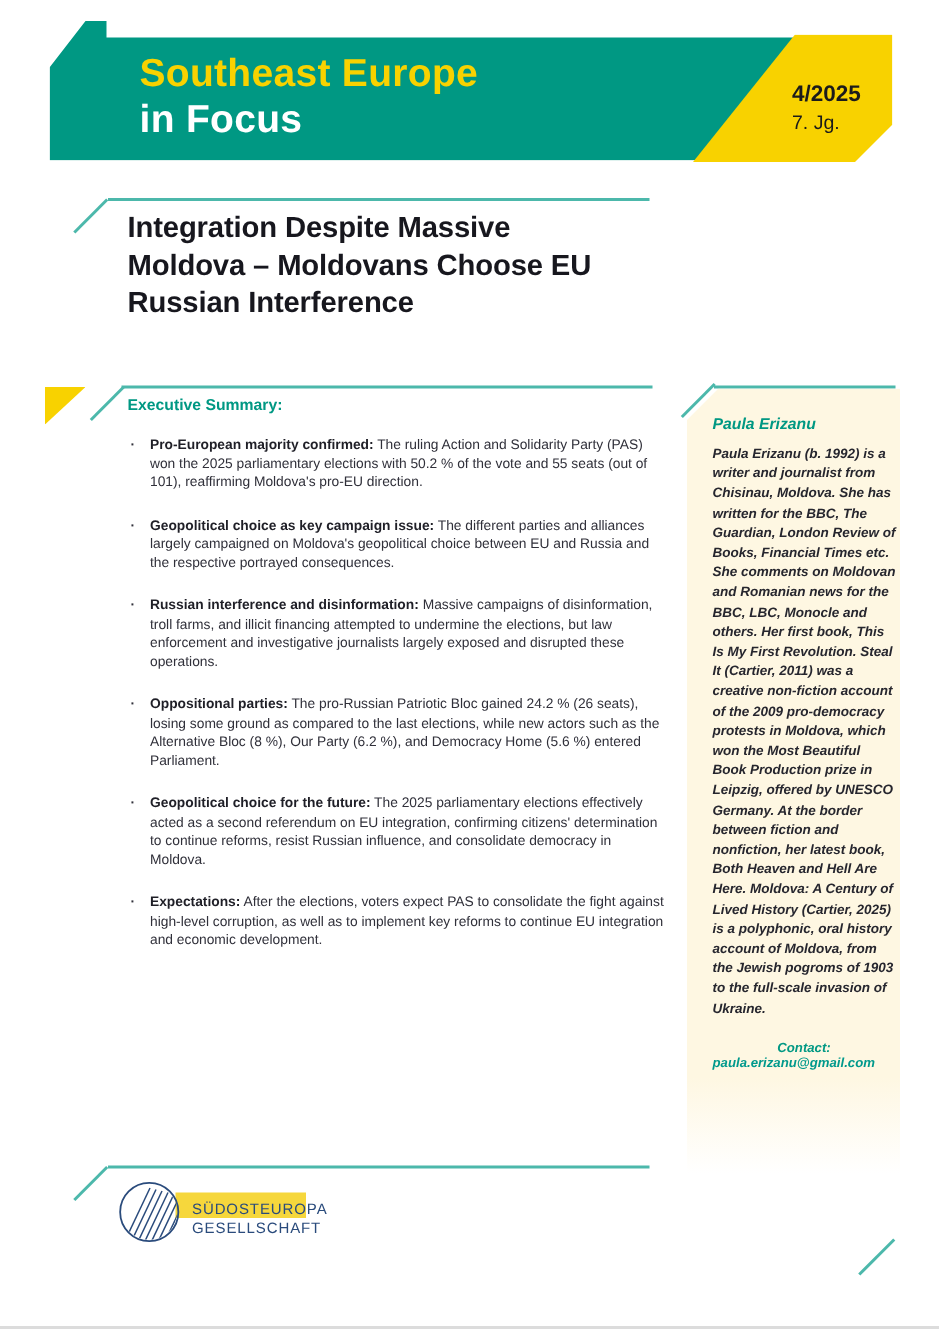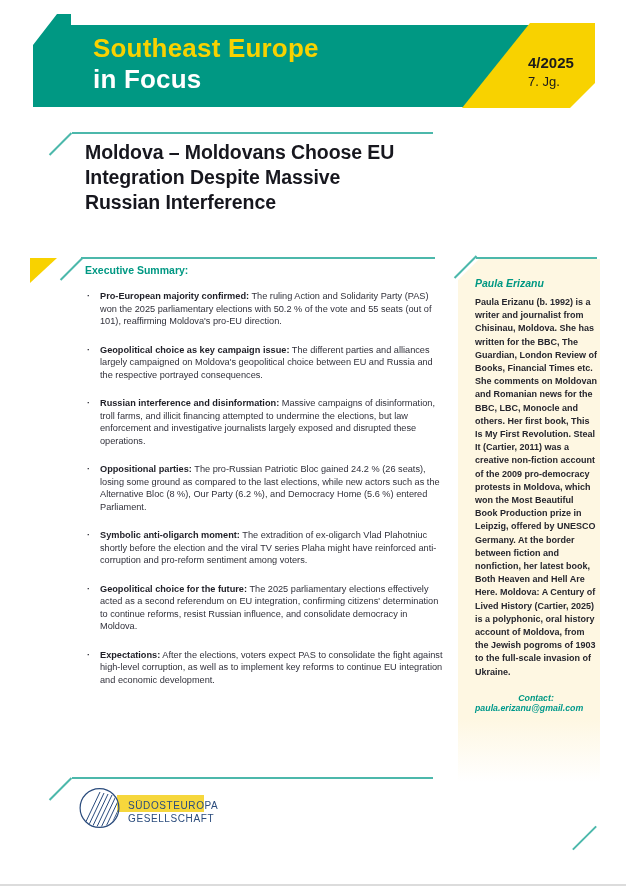--- a/index.html
+++ b/index.html
@@ -45,21 +45,21 @@
   .summary-list .lead { font-weight:700; color:#1f1f27; }
 
   
   .bio-panel {
     position:absolute; left:458px; top:259px; width:142px; height:534px;
     clip-path:polygon(21px 0, 100% 0, 100% 100%, 0 100%, 0 21px);
     background:linear-gradient(to bottom, #FEF7E2 0%, #FEF7E2 86%, rgba(254,247,226,0) 98%);
     padding:18px 3px 0 17px;
   }
   .bio-name { font-size:10.5px; font-weight:700; font-style:italic; color:#009883; margin-bottom:7px; }
-  .bio-text { width:123px; font-size:9px; line-height:13.2px; font-weight:700; color:#26262e; hyphens:auto; }
+  .bio-text { width:123px; font-size:9px; line-height:13.2px; font-weight:700; font-style:italic; color:#26262e; hyphens:auto; }
   .contact-label { margin-top:14px; font-size:8.8px; font-weight:700; font-style:italic; color:#009883;text-align:center; }
   .contact-email { display:block; font-size:8.8px; font-weight:700; font-style:italic; color:#00998C; text-decoration:none; }
 
   
   .logo-svg { position:absolute; left:78px; top:786px; }
   .imprint { position:absolute; left:85px; top:835px; font-size:9px; color:#274676; white-space:nowrap; letter-spacing:0.1px; }
   .page-bottom-line { position:absolute; left:0; top:884px; width:626px; height:2px; background:#dcdcdc; }
 </style>
 </head>
 <body>
@@ -76,22 +76,22 @@
     <div class="banner-yellow">
       <div class="issue-no">4/2025</div>
       <div class="issue-vol">7. Jg.</div>
     </div>
   </header>
 
   <div class="slash" style="left:45px; top:143px;"></div>
   <div class="hline" style="left:72px; top:132px; width:361px;"></div>
 
   <h1 class="article-title">
+    <div>Integration Despite Massive</div>
     <div>Moldova – Moldovans Choose EU</div>
-    <div>Integration Despite Massive</div>
     <div>Russian Interference</div>
   </h1>
 
   <div class="tri-yellow"></div>
   <div class="slash" style="left:56px; top:268px;"></div>
   <div class="hline" style="left:81px; top:257px; width:354px;"></div>
 
   <h2 class="summary-heading">Executive Summary:</h2>
 
   <ul class="summary-list">
@@ -103,24 +103,20 @@
       <span class="lead">Geopolitical choice as key campaign issue:</span>
       <span>The different parties and alliances largely campaigned on Moldova's geopolitical choice between EU and Russia and the respective portrayed consequences.</span>
     </li>
     <li>
       <span class="lead">Russian interference and disinformation:</span>
       <span>Massive campaigns of disinformation, troll farms, and illicit financing attempted to undermine the elections, but law enforcement and investigative journalists largely exposed and disrupted these operations.</span>
     </li>
     <li>
       <span class="lead">Oppositional parties:</span>
       <span>The pro-Russian Patriotic Bloc gained 24.2 % (26 seats), losing some ground as compared to the last elections, while new actors such as the Alternative Bloc (8 %), Our Party (6.2 %), and Democracy Home (5.6 %) entered Parliament.</span>
-    </li>
-    <li>
-      <span class="lead">Symbolic anti-oligarch moment:</span>
-      <span>The extradition of ex-oligarch Vlad Plahotniuc shortly before the election and the viral TV series Plaha might have reinforced anti-corruption and pro-reform sentiment among voters.</span>
     </li>
     <li>
       <span class="lead">Geopolitical choice for the future:</span>
       <span>The 2025 parliamentary elections effectively acted as a second referendum on EU integration, confirming citizens' determination to continue reforms, resist Russian influence, and consolidate democracy in Moldova.</span>
     </li>
     <li>
       <span class="lead">Expectations:</span>
       <span>After the elections, voters expect PAS to consolidate the fight against high-level corruption, as well as to implement key reforms to continue EU integration and economic development.</span>
     </li>
   </ul>

